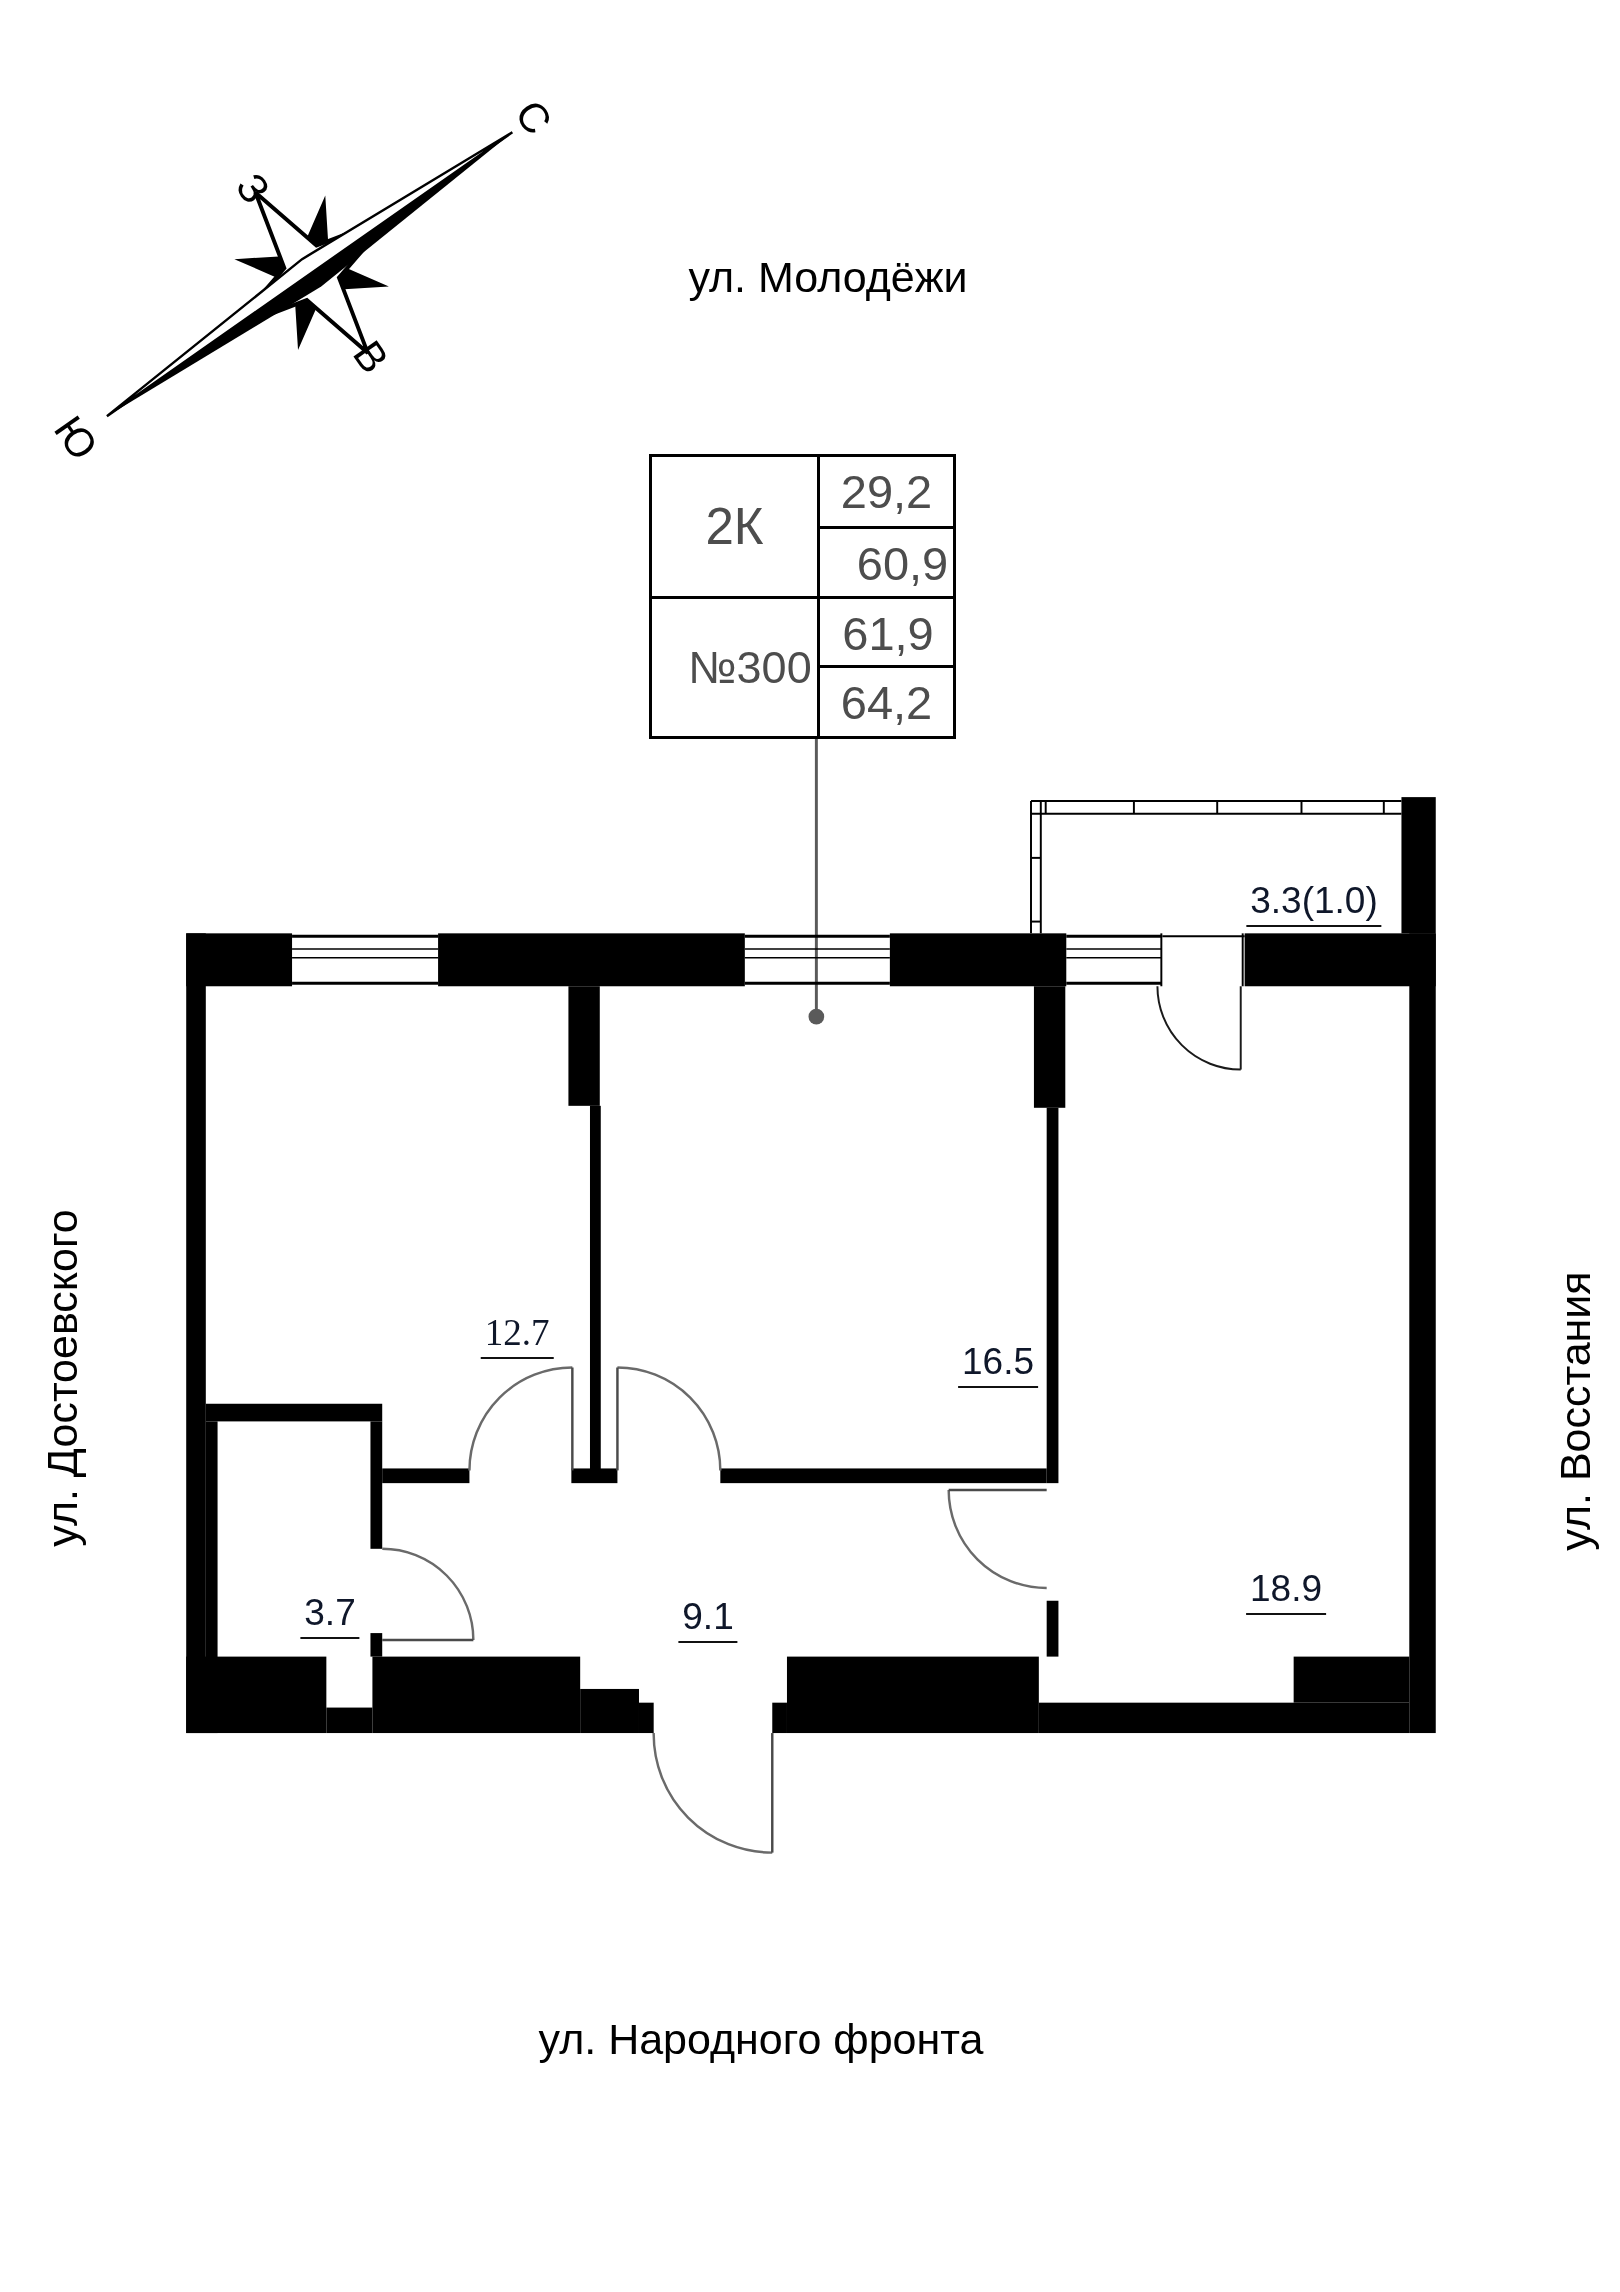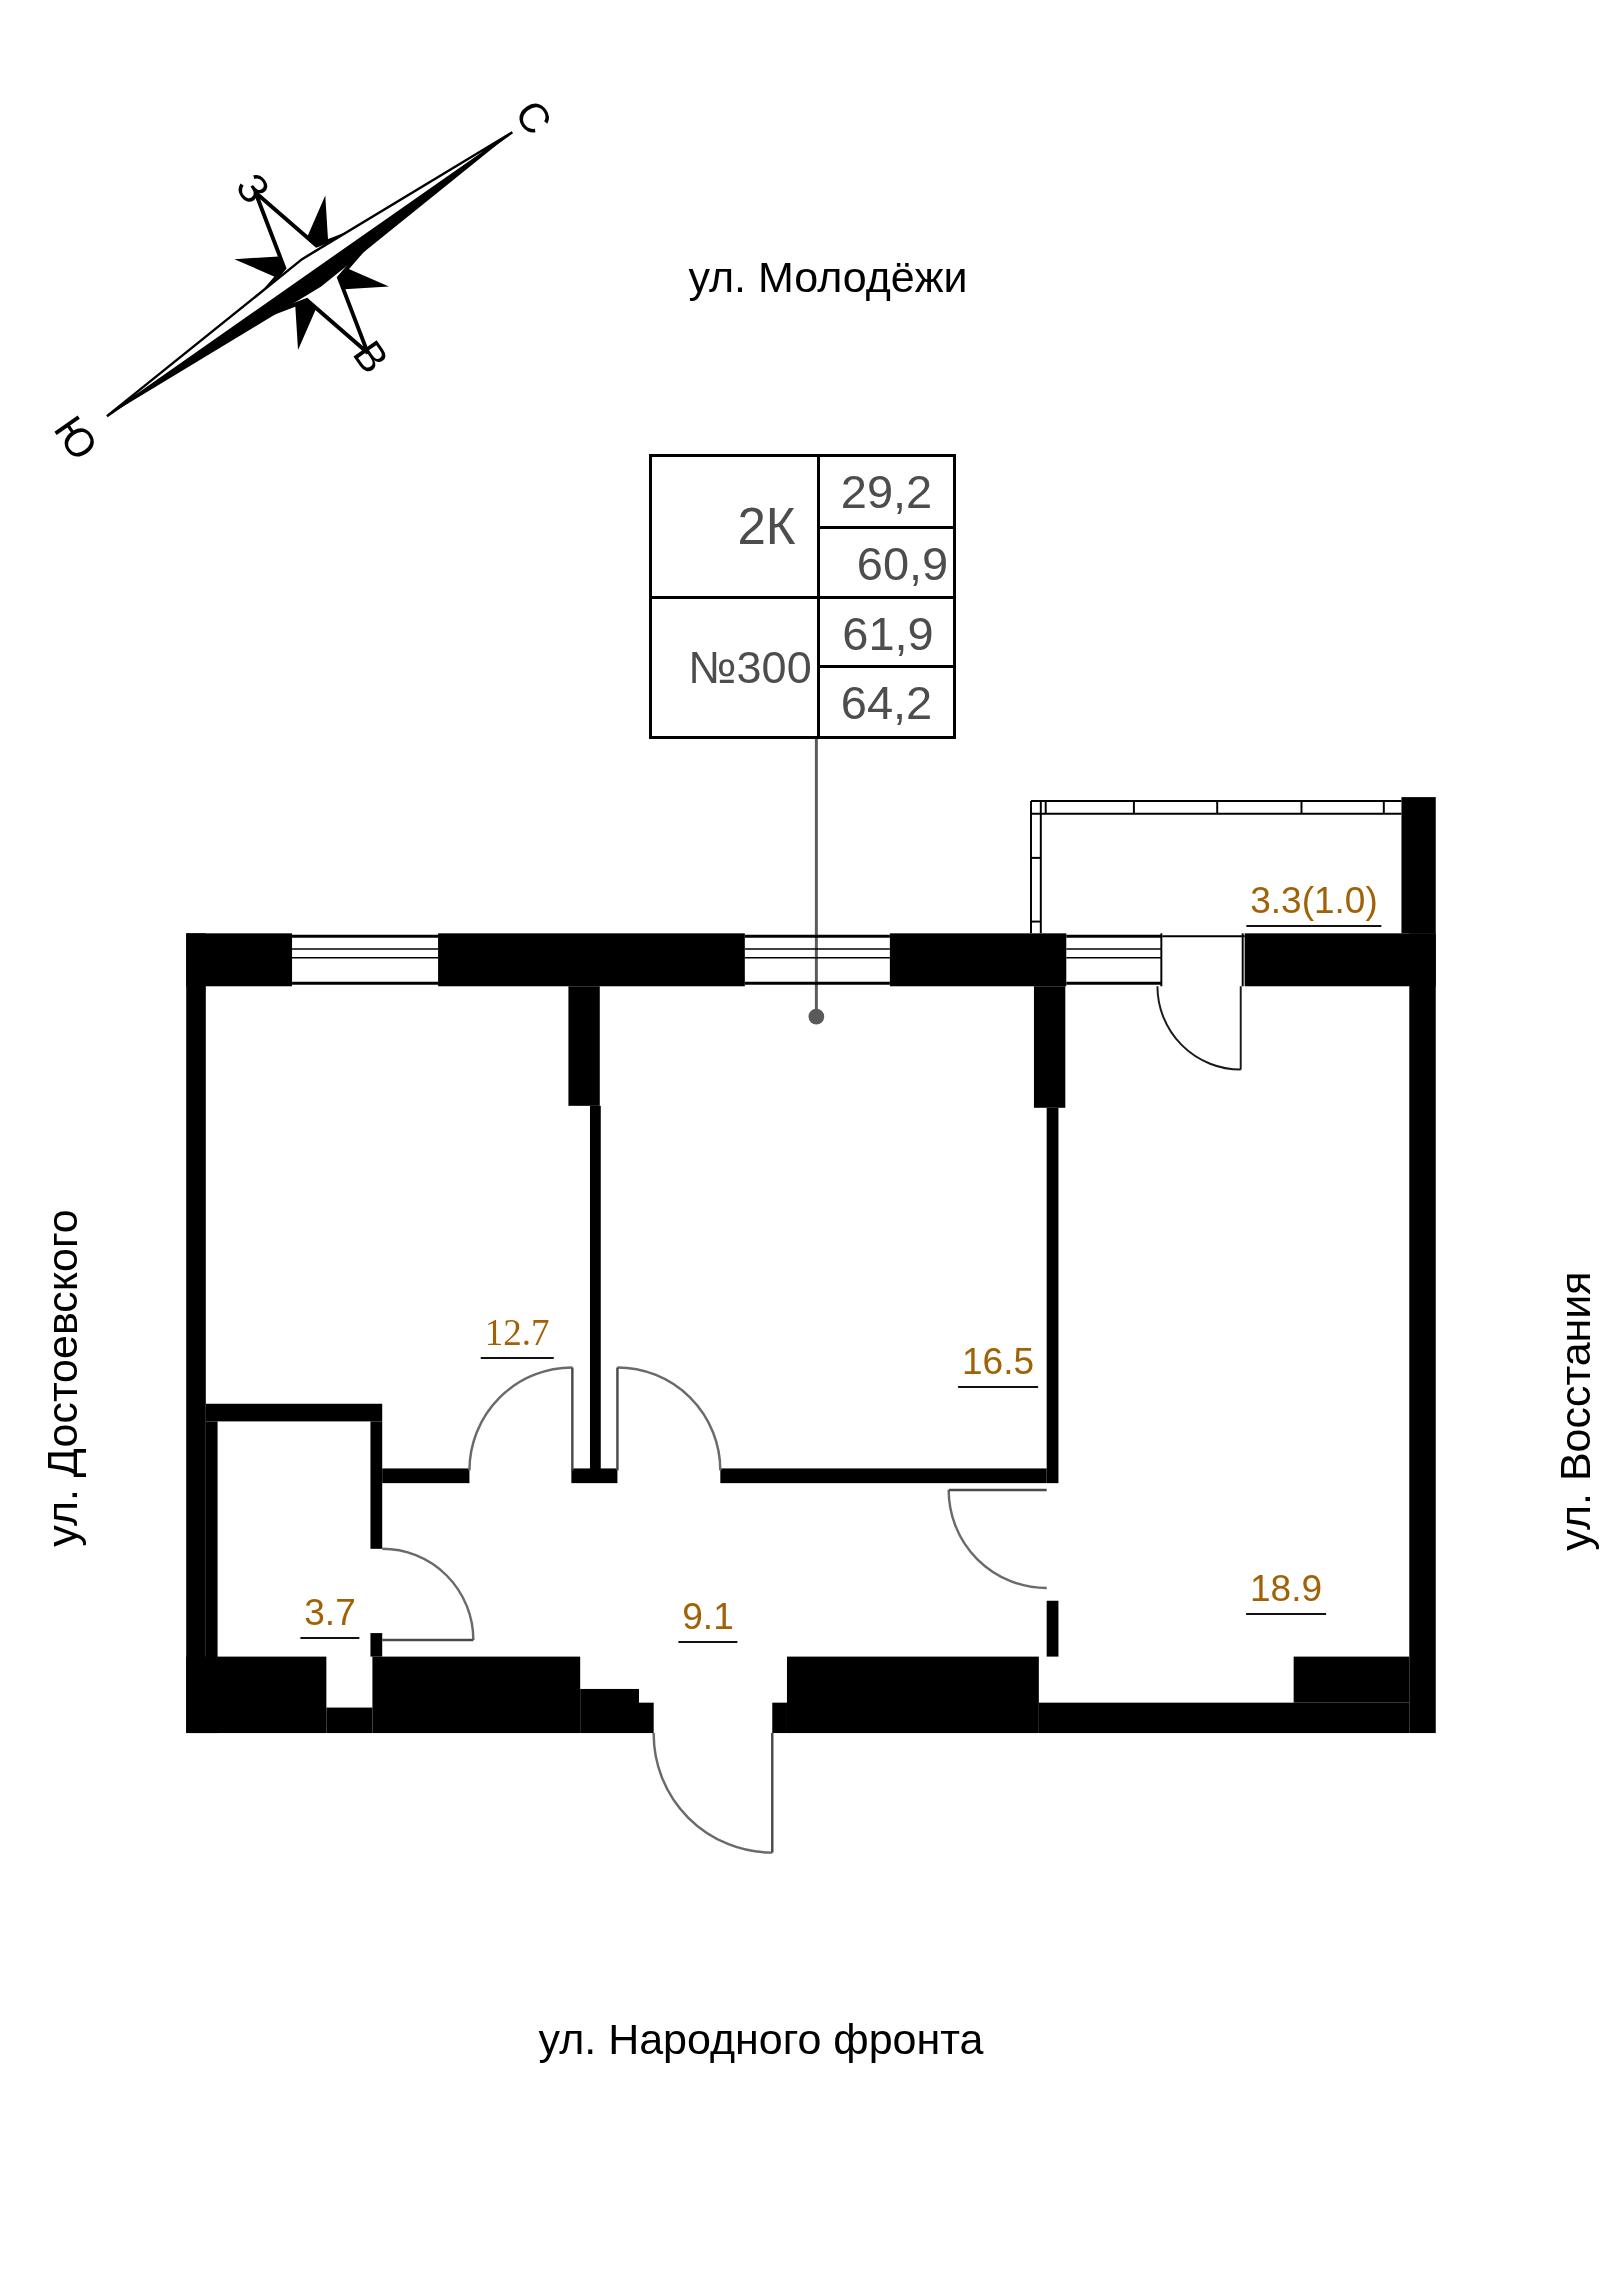--- a/index.html
+++ b/index.html
@@ -15,40 +15,40 @@
     position:absolute;
     font-size:43px;color:#000;
     white-space:nowrap;
     transform:translate(-50%,0);
   }
   .street-label.vertical{
     transform:translate(-50%,-50%) rotate(-90deg);
   }
   .room-label{
     position:absolute;
-    font-size:37px;color:#a16207;
+    font-size:37px;color:#0f172a;
     white-space:nowrap;
     border-bottom:2.9px solid #111;
     padding:0 3.9px 2.9px 3.9px;
     transform:translate(-50%,0);
     background:transparent;
   }
   
   #info-table{
     position:absolute;left:649px;top:454px;
     width:301px;height:279px;
     border:3.9px solid #000;
     background:#fff;
   }
   #info-table .cell{
     position:absolute;display:flex;align-items:center;justify-content:center;
     color:#4d4d4d;
   }
   .tline{position:absolute;background:#000;}
-  #cell-unit-type{left:0;top:0;width:165px;height:139px;font-size:51px;padding-left:32px;}
+  #cell-unit-type{left:0;top:0;width:165px;height:139px;font-size:51px;}
   #cell-unit-number{left:0;top:142px;width:196px;height:137px;font-size:45px;}
   #cell-v0{left:168px;top:0;width:133px;height:69px;font-size:47px;}
   #cell-v1{left:168px;top:72px;width:133px;height:68px;font-size:47px;margin-left:16px;}
   #cell-v2{left:168px;top:145px;width:136px;height:63px;font-size:47px;text-align:center;}
   #cell-v3{left:168px;top:211px;width:133px;height:69px;font-size:47px;}
 </style>
 </head>
 <body>
 
 <div id="stage">

